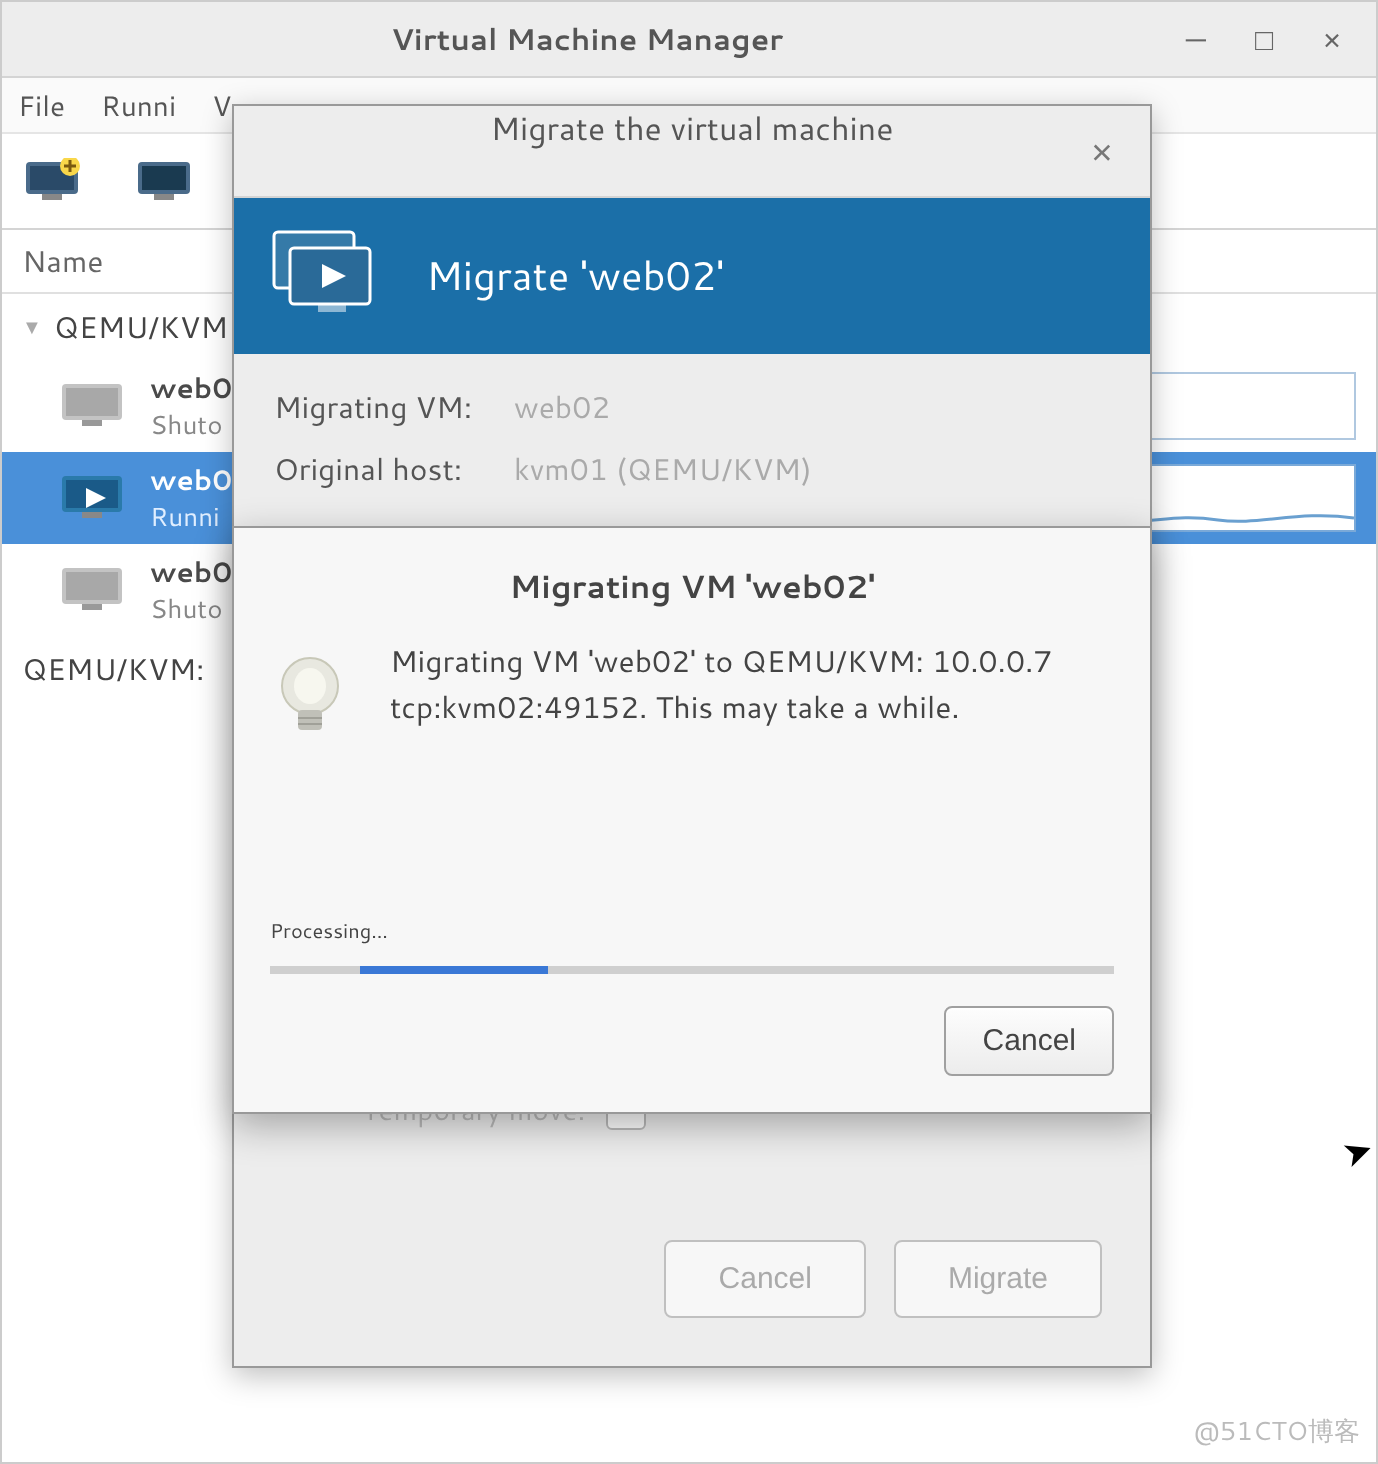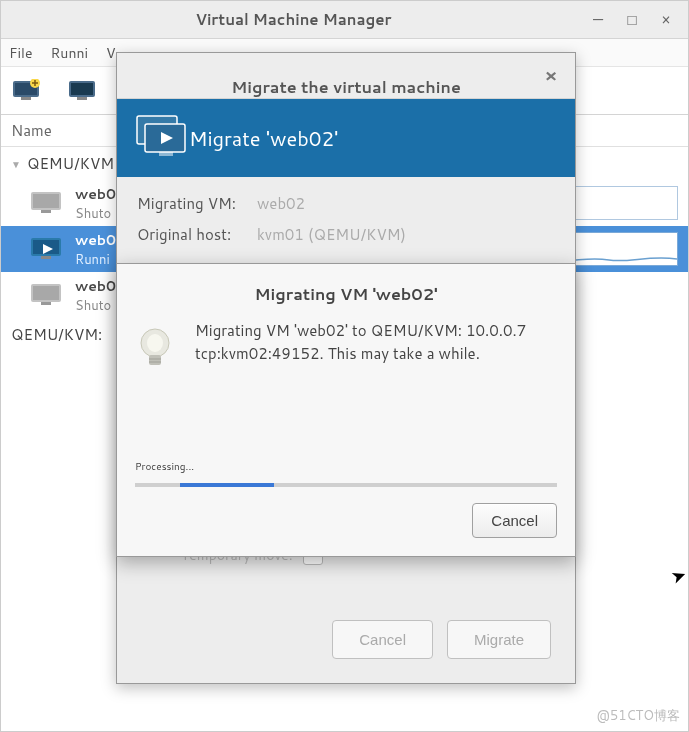--- a/index.html
+++ b/index.html
@@ -28,23 +28,23 @@
 .vm-row.selected { background: #4a90d9; color: #fff; }
 .vm-row.selected .vm-sub { color: #e0eeff; }
 .vm-icon { width: 36px; height: 26px; flex-shrink: 0; }
 .vm-text { flex: 1; min-width: 0; }
 .vm-name { font-weight: bold; font-size: 14px; overflow: hidden; white-space: nowrap; }
 .vm-sub { font-size: 13px; color: #888; }
 .sparkline { width: 120px; height: 34px; border: 1px solid #b0c8e0; background: #fff; flex-shrink: 0; }
 .vm-row.selected .sparkline { border-color: #7aa9d8; }
 
 .dialog1 { position: absolute; left: 115px; top: 51px; width: 460px; height: 632px; background: #ededed; border: 1px solid #999; box-shadow: 0 4px 14px rgba(0,0,0,.25); display: flex; flex-direction: column; }
-.d1-title { height: 46px; display: flex; align-items: flex-end; justify-content: center; color: #555; font-weight: bold; font-size: 16px; position: relative; border-bottom: 1px solid #d4d4d4; }
+.d1-title { height: 46px; display: flex; align-items: flex-start; justify-content: center; color: #555; font-weight: normal; font-size: 16px; position: relative; border-bottom: 1px solid #d4d4d4; }
 .d1-close { position: absolute; right: 12px; top: 10px; width: 24px; height: 24px; display: flex; align-items: center; justify-content: center; color: #777; cursor: pointer; font-size: 18px; }
-.d1-banner { height: 78px; background: #1b6fa8; display: flex; align-items: center; gap: 0; padding: 0 16px; }
+.d1-banner { height: 78px; background: #1b6fa8; display: flex; align-items: center; gap: 24px; padding: 0 16px; }
 .banner-title { color: #fff; font-size: 20px; }
 .d1-body { padding: 16px 20px; flex: 1; }
 .info-row { display: flex; gap: 10px; margin-bottom: 10px; font-size: 15px; }
 .info-label { color: #555; width: 110px; }
 .info-value { color: #aaa; }
 .temp-row { display: flex; align-items: center; gap: 10px; margin-top: 300px; color: #bbb; padding-left: 44px; }
 .checkbox { width: 20px; height: 20px; border: 1px solid #bbb; border-radius: 3px; background: #fff; }
 .d1-buttons { display: flex; justify-content: flex-end; gap: 14px; padding: 0 24px 24px; }
 .btn { padding: 10px 26px; border: 1px solid #c0c0c0; border-radius: 4px; background: #f7f7f7; color: #aaa; font-size: 15px; }
 

